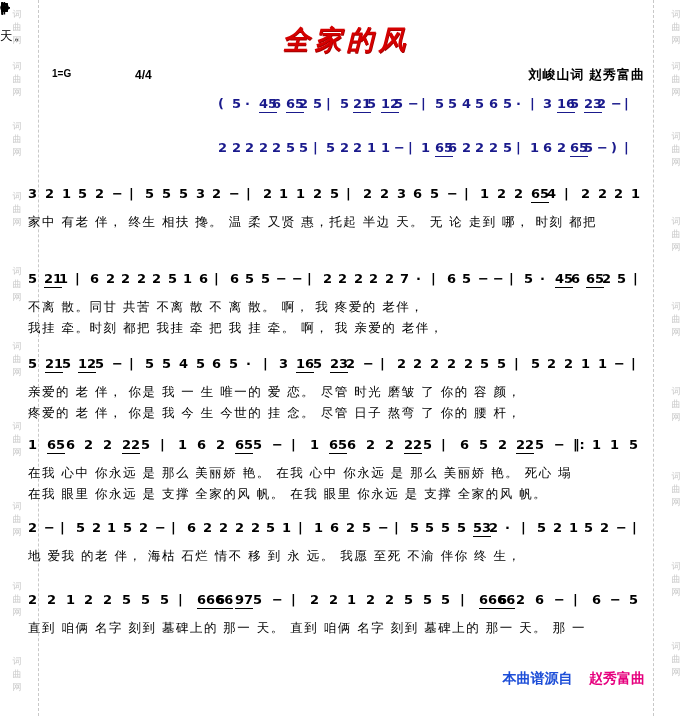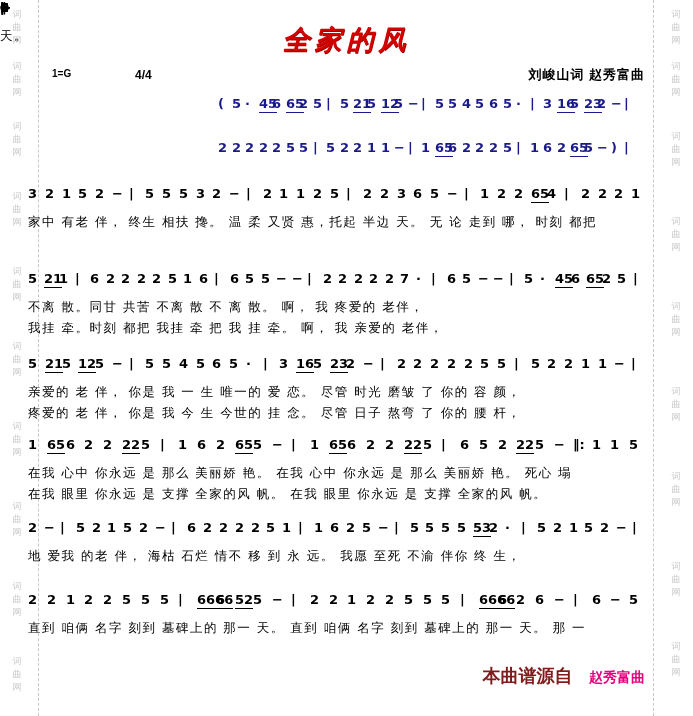--- a/index.html
+++ b/index.html
@@ -57,21 +57,21 @@
     font-family:"DejaVu Sans","Liberation Sans",sans-serif;
     font-size:12.5px;color:#000;
   }
 
   
   .tok{position:absolute;top:0;}
   .tok.u1{border-bottom:1.6px solid currentColor;padding-bottom:1px;}
 
   
   #footer{position:absolute;right:48px;bottom:28px;white-space:nowrap;}
-  #footer .src{font-size:18px;font-weight:bold;color:#7f1d1d;font-family:"DejaVu Sans",sans-serif;}
+  #footer .src{font-size:14px;font-weight:bold;color:#1d4ed8;font-family:"DejaVu Sans",sans-serif;}
   #footer .site{font-size:14px;font-weight:bold;color:#e6007e;font-family:"DejaVu Sans",sans-serif;margin-left:12px;}
 </style>
 </head>
 <body>
 
 <div id="page">
 
   <div class="rail left"></div>
   <div class="rail right"></div>
 
@@ -391,21 +391,21 @@
           <span class="tok" style="left: 19px;">2</span>
           <span class="tok" style="left: 38px;">1</span>
           <span class="tok" style="left: 56px;">2</span>
           <span class="tok" style="left: 75px;">2</span>
           <span class="tok" style="left: 94px;">5</span>
           <span class="tok" style="left: 113px;">5</span>
           <span class="tok" style="left: 132px;">5</span>
           <span class="tok" style="left: 150px;">|</span>
           <span class="tok u1" style="left: 169px;">6666</span>
           <span class="tok" style="left: 188px;">6</span>
-          <span class="tok u1" style="left: 207px;">52</span>
+          <span class="tok u1" style="left: 207px;">97</span>
           <span class="tok" style="left: 225px;">5</span>
           <span class="tok" style="left: 244px;">−</span>
           <span class="tok" style="left: 263px;">|</span>
           <span class="tok" style="left: 282px;">2</span>
           <span class="tok" style="left: 301px;">2</span>
           <span class="tok" style="left: 319px;">1</span>
           <span class="tok" style="left: 338px;">2</span>
           <span class="tok" style="left: 357px;">2</span>
           <span class="tok" style="left: 376px;">5</span>
           <span class="tok" style="left: 395px;">5</span>

